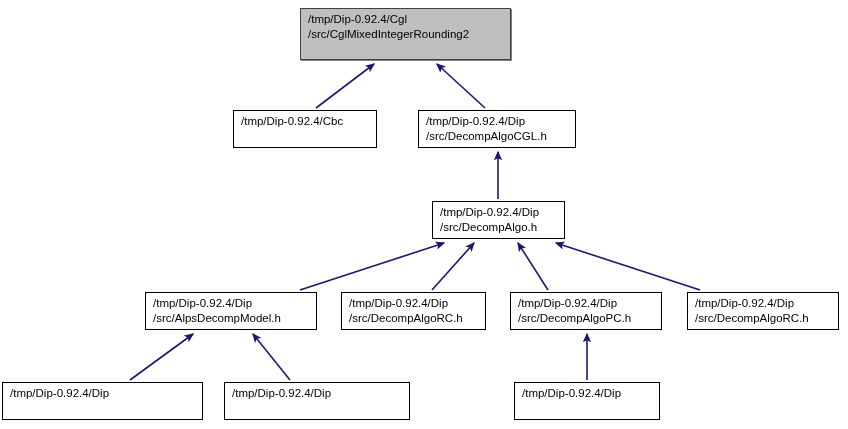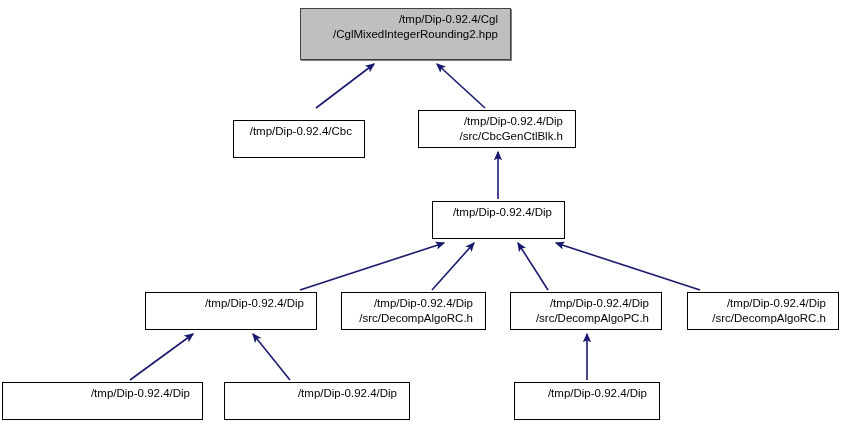--- a/index.html
+++ b/index.html
@@ -24,25 +24,24 @@
     pointer-events: none;
   }
   .node {
     position: absolute;
     box-sizing: border-box;
     border: 1px solid #000000;
     background: #ffffff;
     color: #000000;
     font-size: 11.5px;
     line-height: 15px;
-    padding: 3px 12px 3px 7px;
+    padding: 3px 6px 3px 7px;
     white-space: pre;
     letter-spacing: 0px;
     z-index: 2;
-    text-align: right;
   }
   .node.root {
     background: #bfbfbf;
     border: 1px solid #404040;
     box-shadow: 1px 1px 0 0 #808080;
   }
   .node .line {
     display: block;
   }
 </style>
@@ -60,24 +59,24 @@
       <line x1="485" y1="108" x2="437" y2="64" stroke="#191970" stroke-width="1.6" marker-end="url(#arrowhead)"></line>
       <line x1="498" y1="199" x2="498" y2="152" stroke="#191970" stroke-width="1.6" marker-end="url(#arrowhead)"></line>
       <line x1="300" y1="290" x2="444" y2="243" stroke="#191970" stroke-width="1.6" marker-end="url(#arrowhead)"></line>
       <line x1="432" y1="290" x2="474" y2="243" stroke="#191970" stroke-width="1.6" marker-end="url(#arrowhead)"></line>
       <line x1="548" y1="290" x2="518" y2="243" stroke="#191970" stroke-width="1.6" marker-end="url(#arrowhead)"></line>
       <line x1="700" y1="290" x2="556" y2="243" stroke="#191970" stroke-width="1.6" marker-end="url(#arrowhead)"></line>
       <line x1="130" y1="380" x2="193" y2="334" stroke="#191970" stroke-width="1.6" marker-end="url(#arrowhead)"></line>
       <line x1="290" y1="380" x2="253" y2="334" stroke="#191970" stroke-width="1.6" marker-end="url(#arrowhead)"></line>
       <line x1="587" y1="380" x2="587" y2="334" stroke="#191970" stroke-width="1.6" marker-end="url(#arrowhead)"></line>
     </svg>
-<div class="node root" style="left: 300px; top: 8px; width: 211px; height: 52px;"><span class="line">/tmp/Dip-0.92.4/Cgl</span><span class="line">/CglMixedIntegerRounding2.hpp</span></div>
-    <div class="node" style="left: 233px; top: 120px; width: 132px; height: 38px;"><span class="line">/tmp/Dip-0.92.4/Cbc</span></div>
-    <div class="node" style="left: 418px; top: 110px; width: 158px; height: 38px;"><span class="line">/tmp/Dip-0.92.4/Dip</span><span class="line">/src/CbcGenCtlBlk.h</span></div>
-    <div class="node" style="left: 432px; top: 201px; width: 133px; height: 38px;"><span class="line">/tmp/Dip-0.92.4/Dip</span></div>
-    <div class="node" style="left: 145px; top: 292px; width: 172px; height: 38px;"><span class="line">/tmp/Dip-0.92.4/Dip</span></div>
+<div class="node root" style="left: 300px; top: 8px; width: 211px; height: 52px;"><span class="line">/tmp/Dip-0.92.4/Cgl</span><span class="line">/src/CglMixedIntegerRounding2</span></div>
+    <div class="node" style="left: 233px; top: 110px; width: 144px; height: 38px;"><span class="line">/tmp/Dip-0.92.4/Cbc</span></div>
+    <div class="node" style="left: 418px; top: 110px; width: 158px; height: 38px;"><span class="line">/tmp/Dip-0.92.4/Dip</span><span class="line">/src/DecompAlgoCGL.h</span></div>
+    <div class="node" style="left: 432px; top: 201px; width: 133px; height: 38px;"><span class="line">/tmp/Dip-0.92.4/Dip</span><span class="line">/src/DecompAlgo.h</span></div>
+    <div class="node" style="left: 145px; top: 292px; width: 172px; height: 38px;"><span class="line">/tmp/Dip-0.92.4/Dip</span><span class="line">/src/AlpsDecompModel.h</span></div>
     <div class="node" style="left: 341px; top: 292px; width: 145px; height: 38px;"><span class="line">/tmp/Dip-0.92.4/Dip</span><span class="line">/src/DecompAlgoRC.h</span></div>
     <div class="node" style="left: 510px; top: 292px; width: 152px; height: 38px;"><span class="line">/tmp/Dip-0.92.4/Dip</span><span class="line">/src/DecompAlgoPC.h</span></div>
     <div class="node" style="left: 687px; top: 292px; width: 152px; height: 38px;"><span class="line">/tmp/Dip-0.92.4/Dip</span><span class="line">/src/DecompAlgoRC.h</span></div>
     <div class="node" style="left: 2px; top: 382px; width: 201px; height: 38px;"><span class="line">/tmp/Dip-0.92.4/Dip</span></div>
     <div class="node" style="left: 224px; top: 382px; width: 186px; height: 38px;"><span class="line">/tmp/Dip-0.92.4/Dip</span></div>
     <div class="node" style="left: 514px; top: 382px; width: 146px; height: 38px;"><span class="line">/tmp/Dip-0.92.4/Dip</span></div>
   </div>
 
 </body></html>

